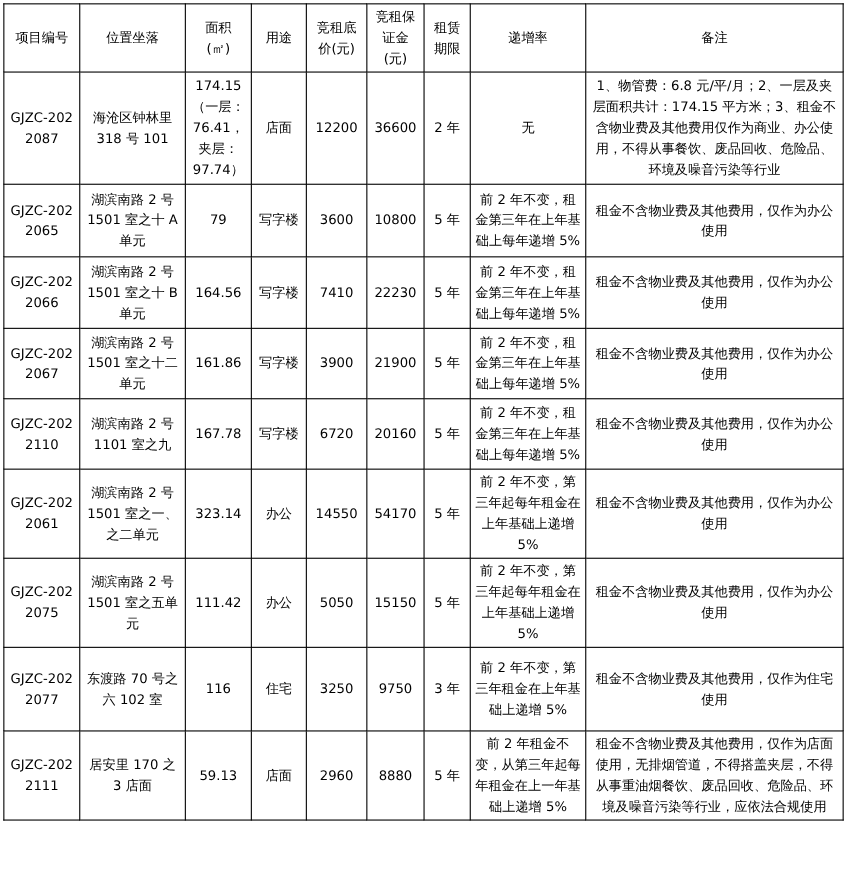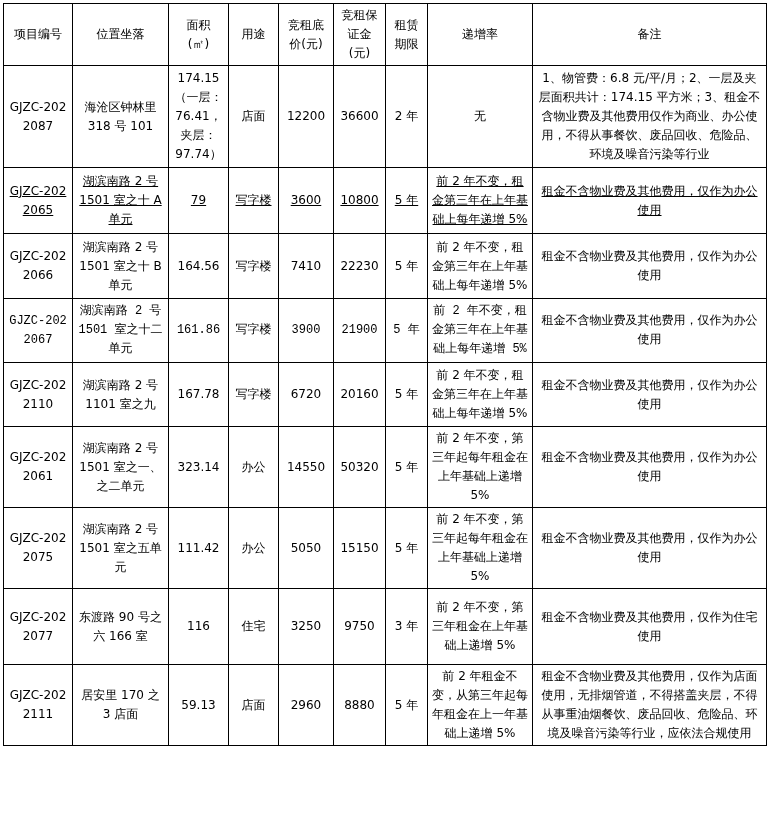--- a/index.html
+++ b/index.html
@@ -26,23 +26,23 @@
     text-align: center;
     vertical-align: middle;
     padding: 2px 4px;
     white-space: pre-line;
     overflow-wrap: break-word;
     word-wrap: break-word;
   }
   td.col-id { word-break: break-all; }
   thead tr { height: 56px; }
   tbody tr:nth-child(1)  { height: 102px; }
-  tbody tr:nth-child(2)  { height: 66px; text-decoration: underline; }
+  tbody tr:nth-child(2)  { height: 66px; }
   tbody tr:nth-child(3)  { height: 65px; margin-top: 29px; }
-  tbody tr:nth-child(4)  { height: 64px; font-family: Liberation Mono, monospace; }
+  tbody tr:nth-child(4)  { height: 64px; }
   tbody tr:nth-child(5)  { height: 64px; }
   tbody tr:nth-child(6)  { height: 64px; }
   tbody tr:nth-child(7)  { height: 52px; }
   tbody tr:nth-child(8)  { height: 76px; }
   tbody tr:nth-child(9)  { height: 76px; }
   tbody tr:nth-child(10) { height: 60px; }
   tbody tr:nth-child(11) { height: 72px; }
 </style>
 </head>
 <body>
@@ -143,41 +143,41 @@
     <td>前 2 年不变，租金第三年在上年基础上每年递增 5%</td>
     <td>租金不含物业费及其他费用，仅作为办公使用</td>
   </tr>
 
   <tr>
     <td class="col-id">GJZC-2022061</td>
     <td>湖滨南路 2 号 1501 室之一、之二单元</td>
     <td>323.14</td>
     <td>办公</td>
     <td>14550</td>
-    <td>50320</td>
+    <td>54170</td>
     <td>5 年</td>
     <td>前 2 年不变，第三年起每年租金在上年基础上递增 5%</td>
     <td>租金不含物业费及其他费用，仅作为办公使用</td>
   </tr>
 
   <tr>
     <td class="col-id">GJZC-2022075</td>
     <td>湖滨南路 2 号 1501 室之五单元</td>
     <td>111.42</td>
     <td>办公</td>
     <td>5050</td>
     <td>15150</td>
     <td>5 年</td>
     <td>前 2 年不变，第三年起每年租金在上年基础上递增 5%</td>
     <td>租金不含物业费及其他费用，仅作为办公使用</td>
   </tr>
 
   <tr>
     <td class="col-id">GJZC-2022077</td>
-    <td>东渡路 90 号之六 166 室</td>
+    <td>东渡路 70 号之六 102 室</td>
     <td>116</td>
     <td>住宅</td>
     <td>3250</td>
     <td>9750</td>
     <td>3 年</td>
     <td>前 2 年不变，第三年租金在上年基础上递增 5%</td>
     <td>租金不含物业费及其他费用，仅作为住宅使用</td>
   </tr>
 
   <tr>

